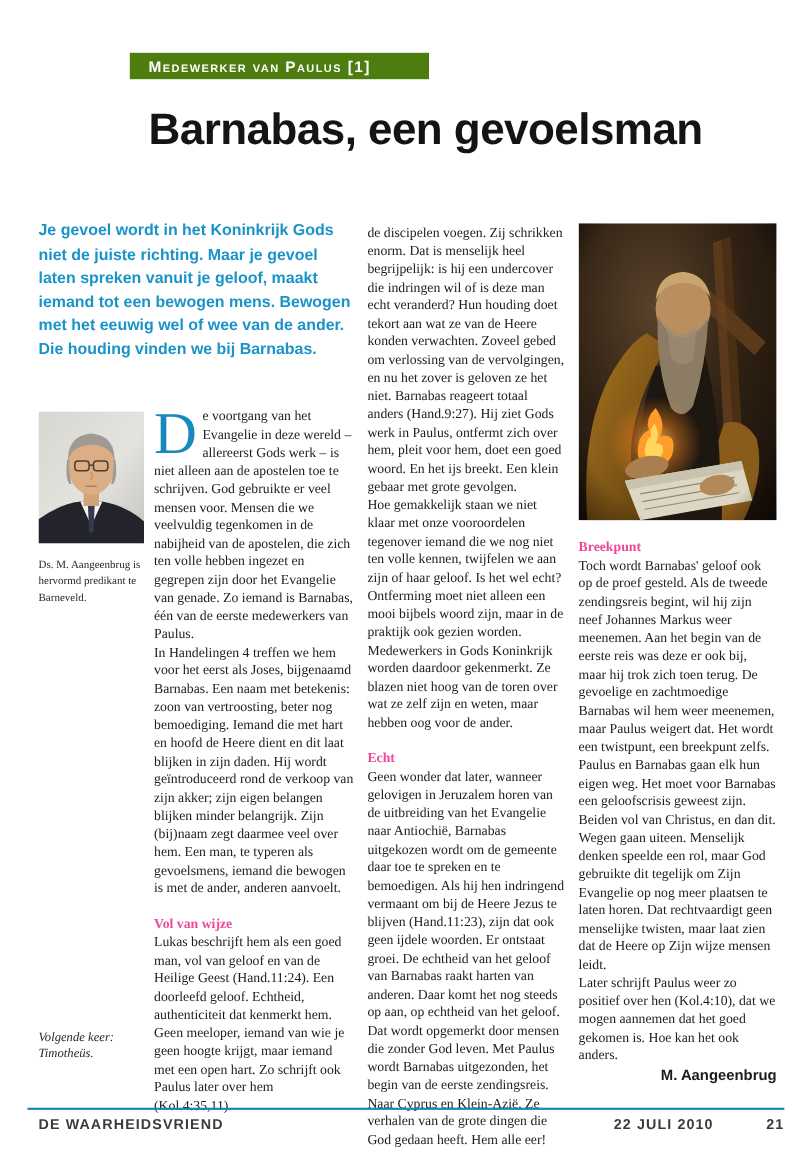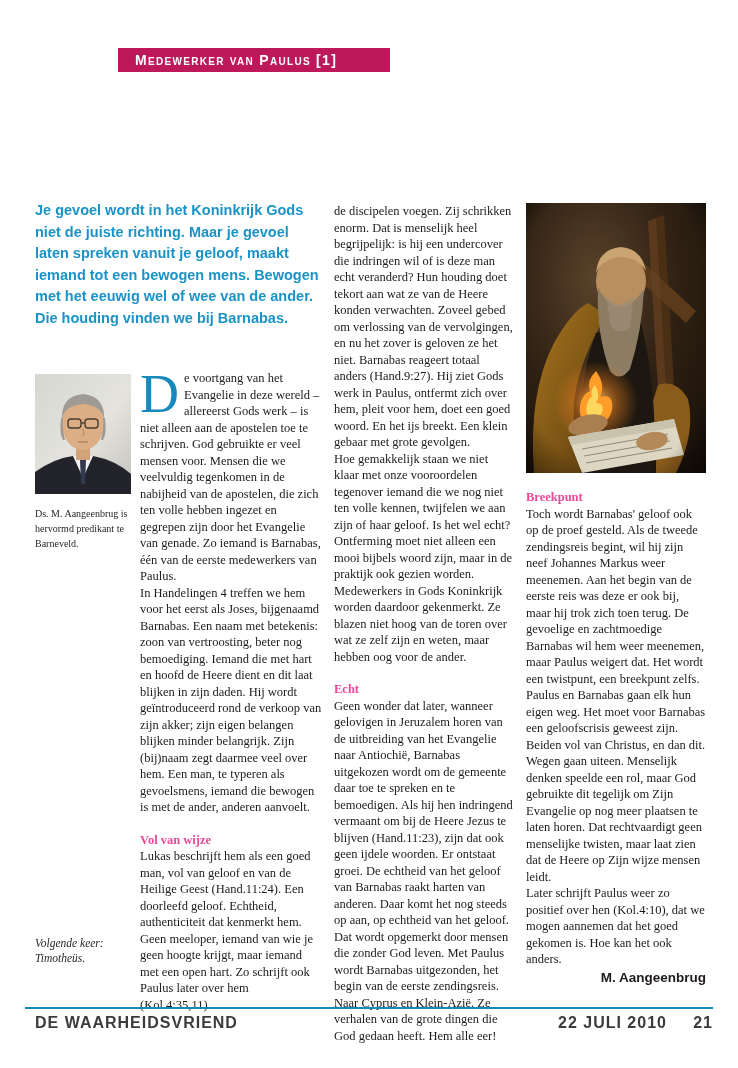--- a/index.html
+++ b/index.html
@@ -1,20 +1,20 @@
 <!DOCTYPE html>
 <html><head>
 <meta charset="utf-8">
 <style>
   html,body{margin:0;padding:0;background:#ffffff;}
   .page{position:relative;width:738px;height:1068px;background:#ffffff;overflow:hidden;
         font-family:"Liberation Serif",serif;color:#1e1b19;}
 
   
-  .kicker{position:absolute;left:118px;top:48px;width:272px;height:24px;background:#be185d;
+  .kicker{position:absolute;left:118px;top:48px;width:272px;height:24px;background:#4d7c0f;
           display:flex;align-items:center;padding-left:17px;box-sizing:border-box;}
   .kicker span{font-family:"Liberation Sans",sans-serif;font-variant:small-caps;
                font-weight:bold;font-size:14px;letter-spacing:1.3px;color:#ffffff;}
 
   
   .title{position:absolute;left:135px;top:96px;margin:0;width:560px;
          font-family:"Liberation Sans",sans-serif;font-weight:bold;font-size:40px;
          letter-spacing:-0.5px;color:#161412;}
 
   
@@ -42,35 +42,36 @@
 
   .painting{width:180px;height:270px;}
   .painting-caption{margin:10px 0 0 0 !important;font-style:italic;
                     font-size:11px;line-height:14.5px;color:#2a2622;}
   .byline{margin-top:2px !important;text-align:right;
           font-family:"Liberation Sans",sans-serif;font-weight:bold;font-size:13.5px;}
 
   
   .footer-rule{position:absolute;left:25px;top:1007px;width:688px;height:2px;background:#1789bd;}
   .footer{position:absolute;left:25px;top:1014px;width:688px;height:16px;
-          font-family:"Liberation Sans",sans-serif;font-size:16px;letter-spacing:1px;
+          font-family:"Liberation Sans",sans-serif;font-size:13px;letter-spacing:1px;
           color:#3b3b3b;font-weight:bold;}
   .f-pub{position:absolute;left:10px;top:0;}
   .f-date{position:absolute;left:533px;top:0;}
   .f-page{position:absolute;right:0;top:0;}
 </style>
 </head>
 <body>
 
 <div class="page">
 
   <div class="kicker">
     <span>Medewerker van Paulus [1]</span>
   </div>
 
+  <h1 class="title">Barnabas, een gevoelsman</h1>
 
   <p class="intro">Je gevoel wordt in het Koninkrijk Gods niet de juiste richting. Maar je gevoel laten spreken vanuit je geloof, maakt iemand tot een bewogen mens. Bewogen met het eeuwig wel of wee van de ander. Die houding vinden we bij Barnabas.</p>
 
   <div class="author-photo">
     <svg width="96" height="120" viewBox="0 0 96 120">
       <defs>
         <linearGradient id="pbg" x1="0" y1="0" x2="1" y2="1">
           <stop offset="0" stop-color="#d7d7d2"></stop>
             <stop offset="0.55" stop-color="#e4e3de"></stop>
             <stop offset="1" stop-color="#c3c2bd"></stop>

